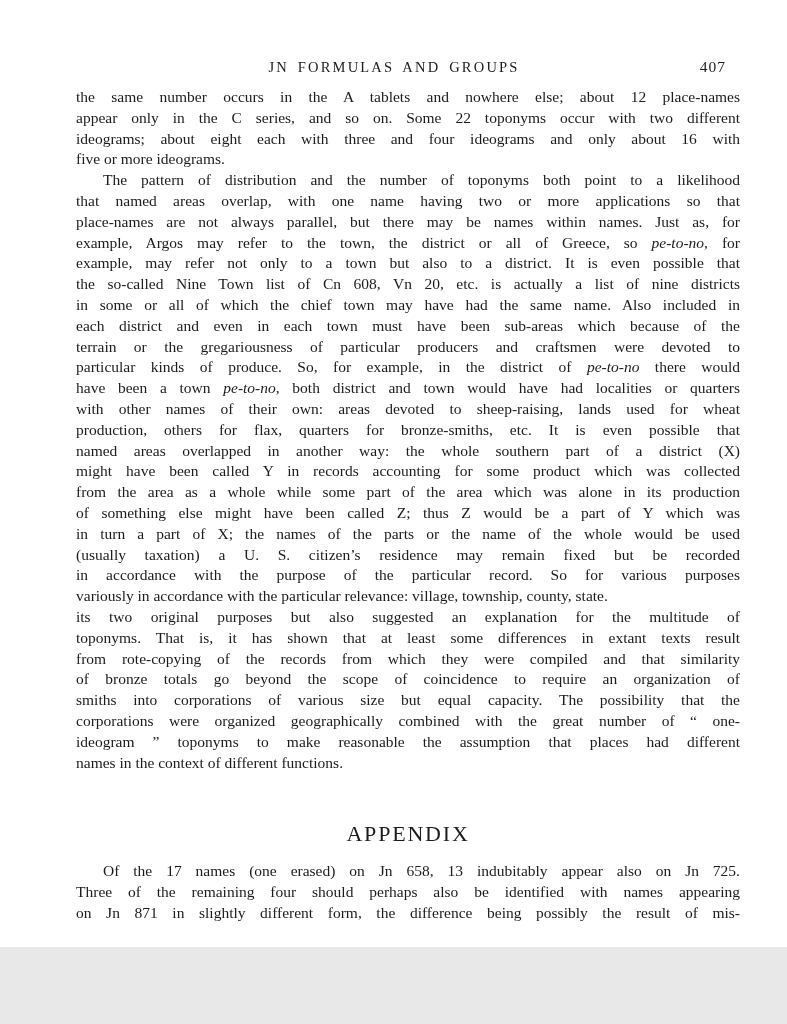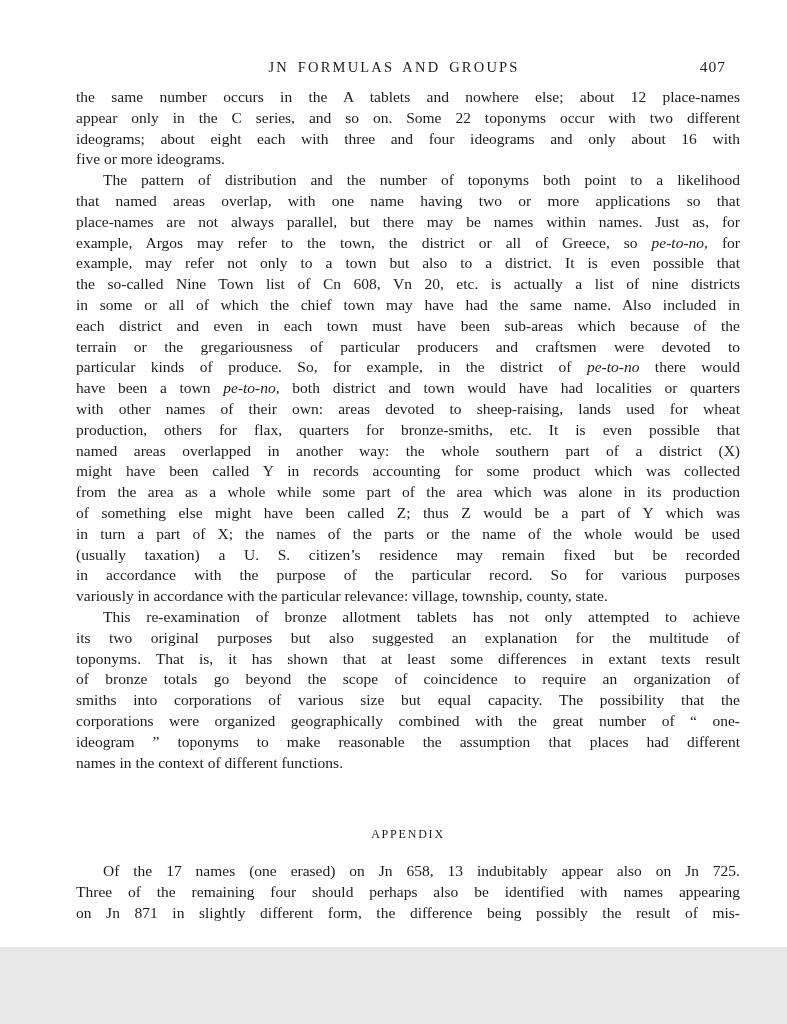--- a/index.html
+++ b/index.html
@@ -45,21 +45,21 @@
     text-align: justify;
     text-align-last: justify;
     overflow: hidden;
     white-space: nowrap;
   }
   .line.last { text-align-last: auto; }
   .line.indent { text-indent: 27px; }
   .line em { }
   .appendix-heading {
     margin: 50px 0 16px 0;
-    font-size: 12px;
+    font-size: 22px;
     line-height: 22px;
     font-weight: normal;
     text-align: center;
     letter-spacing: 1.8px;
   }
 </style>
 </head>
 <body>
 
 <div class="page">
@@ -94,23 +94,23 @@
           <div class="line">named areas overlapped in another way: the whole southern part of a district (X)</div>
           <div class="line">might have been called Y in records accounting for some product which was collected</div>
           <div class="line">from the area as a whole while some part of the area which was alone in its production</div>
           <div class="line">of something else might have been called Z; thus Z would be a part of Y which was</div>
           <div class="line">in turn a part of X; the names of the parts or the name of the whole would be used</div>
           <div class="line">(usually taxation) a U. S. citizen’s residence may remain fixed but be recorded</div>
           <div class="line">in accordance with the purpose of the particular record. So for various purposes</div>
           <div class="line last">variously in accordance with the particular relevance: village, township, county, state.</div>
         </div>
         <div class="para">
-          <div class="line indent">This re-examination of bronze allotment tablets has not only attempted to achieve</div>
           <div class="line">its two original purposes but also suggested an explanation for the multitude of</div>
           <div class="line">toponyms. That is, it has shown that at least some differences in extant texts result</div>
+          <div class="line">from rote-copying of the records from which they were compiled and that similarity</div>
           <div class="line">of bronze totals go beyond the scope of coincidence to require an organization of</div>
           <div class="line">smiths into corporations of various size but equal capacity. The possibility that the</div>
           <div class="line">corporations were organized geographically combined with the great number of “ one-</div>
           <div class="line">ideogram ” toponyms to make reasonable the assumption that places had different</div>
           <div class="line last">names in the context of different functions.</div>
         </div>
       </main>
 
     <h2 class="appendix-heading">APPENDIX</h2>
 

